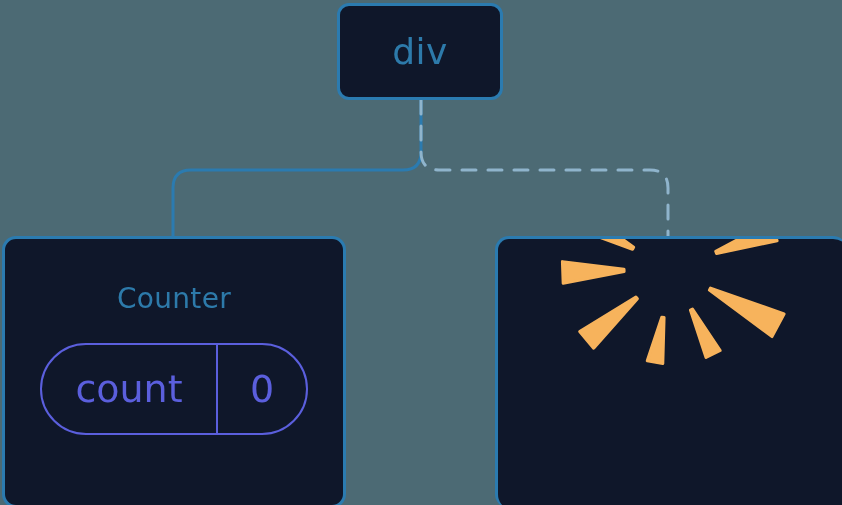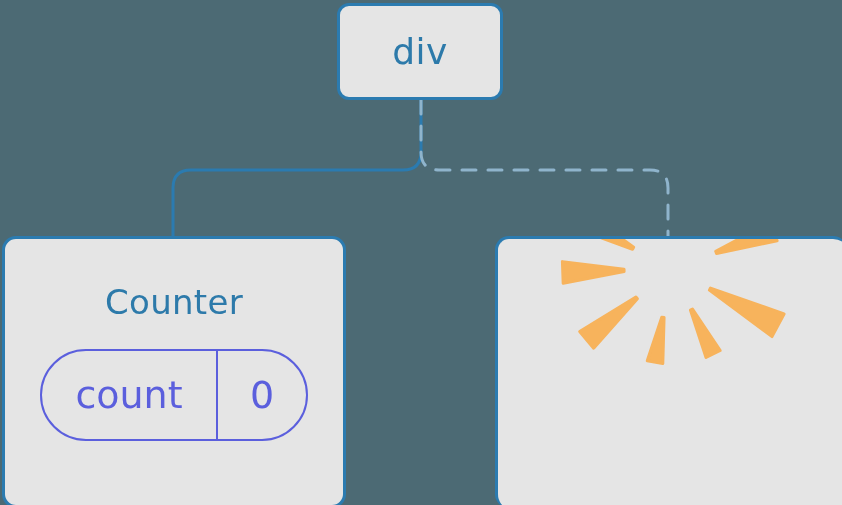--- a/index.html
+++ b/index.html
@@ -22,21 +22,21 @@
   }
   #edges {
     position: absolute;
     left: 0;
     top: 0;
     width: 842px;
     height: 505px;
   }
   .node-card {
     position: absolute;
-    background: #e5e5e5;
+    background: #0f172a;
     border: 3px solid #2b7bb0;
     border-radius: 12px;
     box-sizing: border-box;
   }
   
   #node-div {
     left: 337px;
     top: 3px;
     width: 166px;
     height: 97px;
@@ -57,21 +57,21 @@
     width: 344px;
     height: 272px;
     border-radius: 14px;
     display: flex;
     flex-direction: column;
     align-items: center;
     padding-top: 46px;
   }
   #counter-title {
     color: #2d7aaa;
-    font-size: 34px;
+    font-size: 28px;
     line-height: 1;
     margin-bottom: 30px;
     letter-spacing: 0.3px;
   }
   .state-pill {
     display: flex;
     align-items: stretch;
     border: 2px solid #5b5fdd;
     border-radius: 999px;
     height: 92px;

